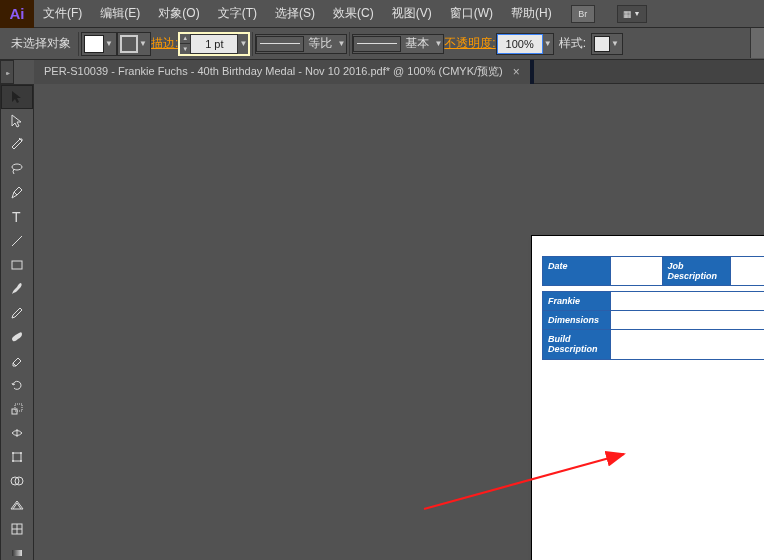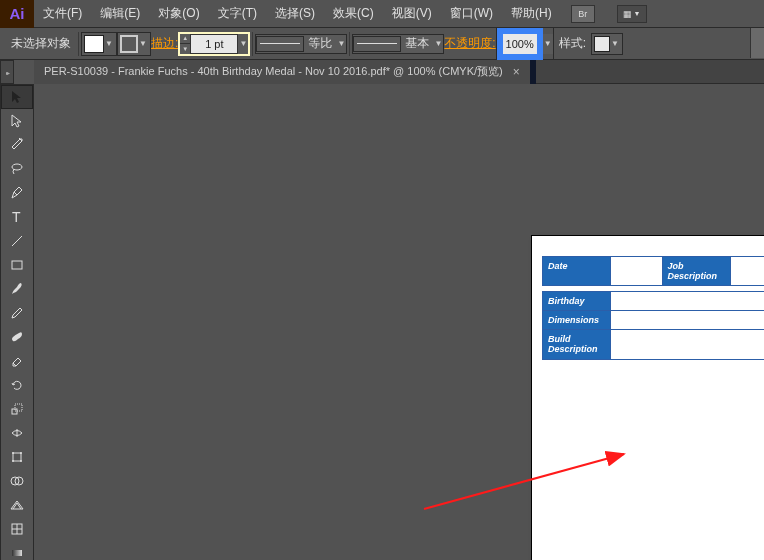--- a/index.html
+++ b/index.html
@@ -18,34 +18,34 @@
 .swatch-wrap { display: flex; align-items: center; border: 1px solid #2a2a2a; padding: 2px; background: #5a5a5a; }
 .dd-arrow { width: 10px; display: flex; align-items: center; justify-content: center; font-size: 8px; color: #ccc; }
 .strokebox { width: 18px; height: 18px; border: 2px solid #ccc; background: #5a5a5a; }
 .stroke-label { color: #ff9a00; text-decoration: underline; font-size: 12px; }
 .spin-input { width: 48px; height: 20px; background: #e8e8e8; border: 1px solid #333; font-size: 11px; display: flex; align-items: center; justify-content: center; color: #222; }
 .line-preview { width: 48px; height: 16px; border: 1px solid #2a2a2a; display: flex; align-items: center; justify-content: center; background: #5a5a5a; }
 .line-preview::before { content: ""; width: 40px; height: 1px; background: #ddd; }
 .combo { display: flex; align-items: center; border: 1px solid #2a2a2a; background: #5a5a5a; height: 20px; }
 .combo-label { padding: 0 4px; font-size: 12px; color: #ddd; }
 .opacity-label { color: #ff9a00; text-decoration: underline; font-size: 12px; }
-.pct-input { width: 46px; height: 32px; background: #e8e8e8; border: 6px solid #3b82f6; font-size: 11px; display: flex; align-items: center; justify-content: center; color: #222; }
+.pct-input { width: 46px; height: 20px; background: #e8e8e8; border: 1px solid #3b82f6; font-size: 11px; display: flex; align-items: center; justify-content: center; color: #222; }
 .sep { width: 1px; height: 24px; background: #3a3a3a; margin: 0 2px; }
 .endbar { width: 14px; height: 30px; background: #6a6a6a; border-left: 1px solid #333; position: absolute; right: 0; top: 28px; }
 
 .collapsed-panel { width: 14px; background: #4a4a4a; border: 1px solid #2a2a2a; position: absolute; left: 0; top: 60px; height: 24px; display: flex; align-items: center; justify-content: center; }
 .collapsed-panel::before { content: "▸▸"; font-size: 6px; color: #aaa; letter-spacing: -2px; }
 
 .toolbar { position: absolute; left: 0; top: 84px; width: 34px; background: #535353; border: 1px solid #2a2a2a; display: flex; flex-direction: column; }
 .tool { width: 32px; height: 24px; display: flex; align-items: center; justify-content: center; color: #ddd; border: 1px solid transparent; }
 .tool.selected { background: #3a3a3a; border: 1px solid #222; }
 .tool svg { width: 16px; height: 16px; }
 
 .doctab-bar { position: absolute; left: 34px; top: 60px; right: 0; height: 24px; background: #434343; display: flex; align-items: center; border-bottom: 1px solid #2a2a2a; }
-.doctab { height: 24px; background: #4a4a4a; display: flex; align-items: center; padding: 0 10px; color: #cfcfcf; font-size: 11px; gap: 10px; border-right: 6px solid #0f172a; }
+.doctab { height: 24px; background: #4a4a4a; display: flex; align-items: center; padding: 0 10px; color: #cfcfcf; font-size: 11px; gap: 10px; border-right: 4px solid #0f172a; }
 .doctab .close { font-size: 12px; color: #bbb; }
 
 .canvas { position: absolute; left: 34px; top: 84px; right: 0; bottom: 0; background: #525252; overflow: hidden; }
 .artboard { position: absolute; left: 498px; top: 152px; width: 260px; height: 330px; background: #fff; box-shadow: 0 0 0 1px #000, 3px 3px 6px rgba(0,0,0,.3); padding: 20px 10px 10px 10px; }
 
 .tbl { border-collapse: collapse; font-size: 9px; width: 100%; }
 .tbl td { border: 1px solid #2c5ea8; padding: 4px 5px; vertical-align: top; }
 .hdr { background: #1f68b5; color: #fff; font-weight: bold; font-style: italic; }
 .blank { background: #fff; }
 .tbl .date-cell { width: 68px; margin-top: 33px; }
@@ -259,21 +259,21 @@
           <tr>
         <td class="hdr date-cell">Date</td>
         <td class="blank"></td>
         <td class="hdr job-cell">Job Description</td>
         <td class="blank"></td>
       </tr>
       <tr class="spacer-row">
             <td colspan="4"></td>
           </tr>
       <tr>
-        <td class="hdr">Birthday</td>
+        <td class="hdr">Frankie</td>
         <td class="blank" colspan="3"></td>
       </tr>
       <tr>
         <td class="hdr">Dimensions</td>
         <td class="blank" colspan="3"></td>
       </tr>
       <tr>
         <td class="hdr" style="height:30px">Build Description</td>
         <td class="blank" colspan="3"></td>
       </tr>

